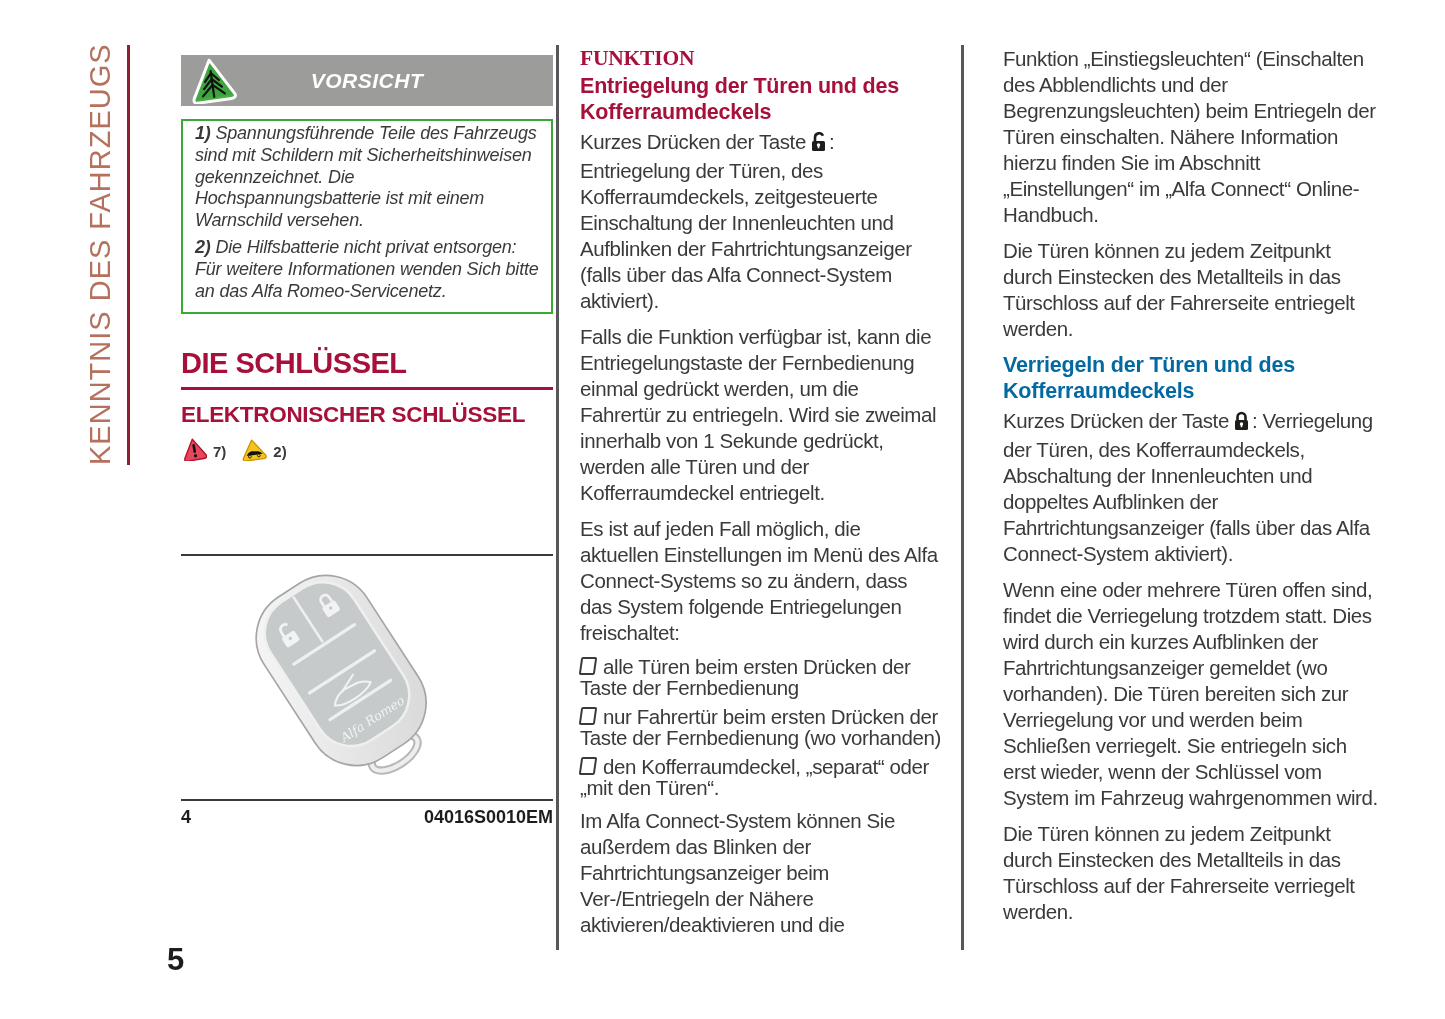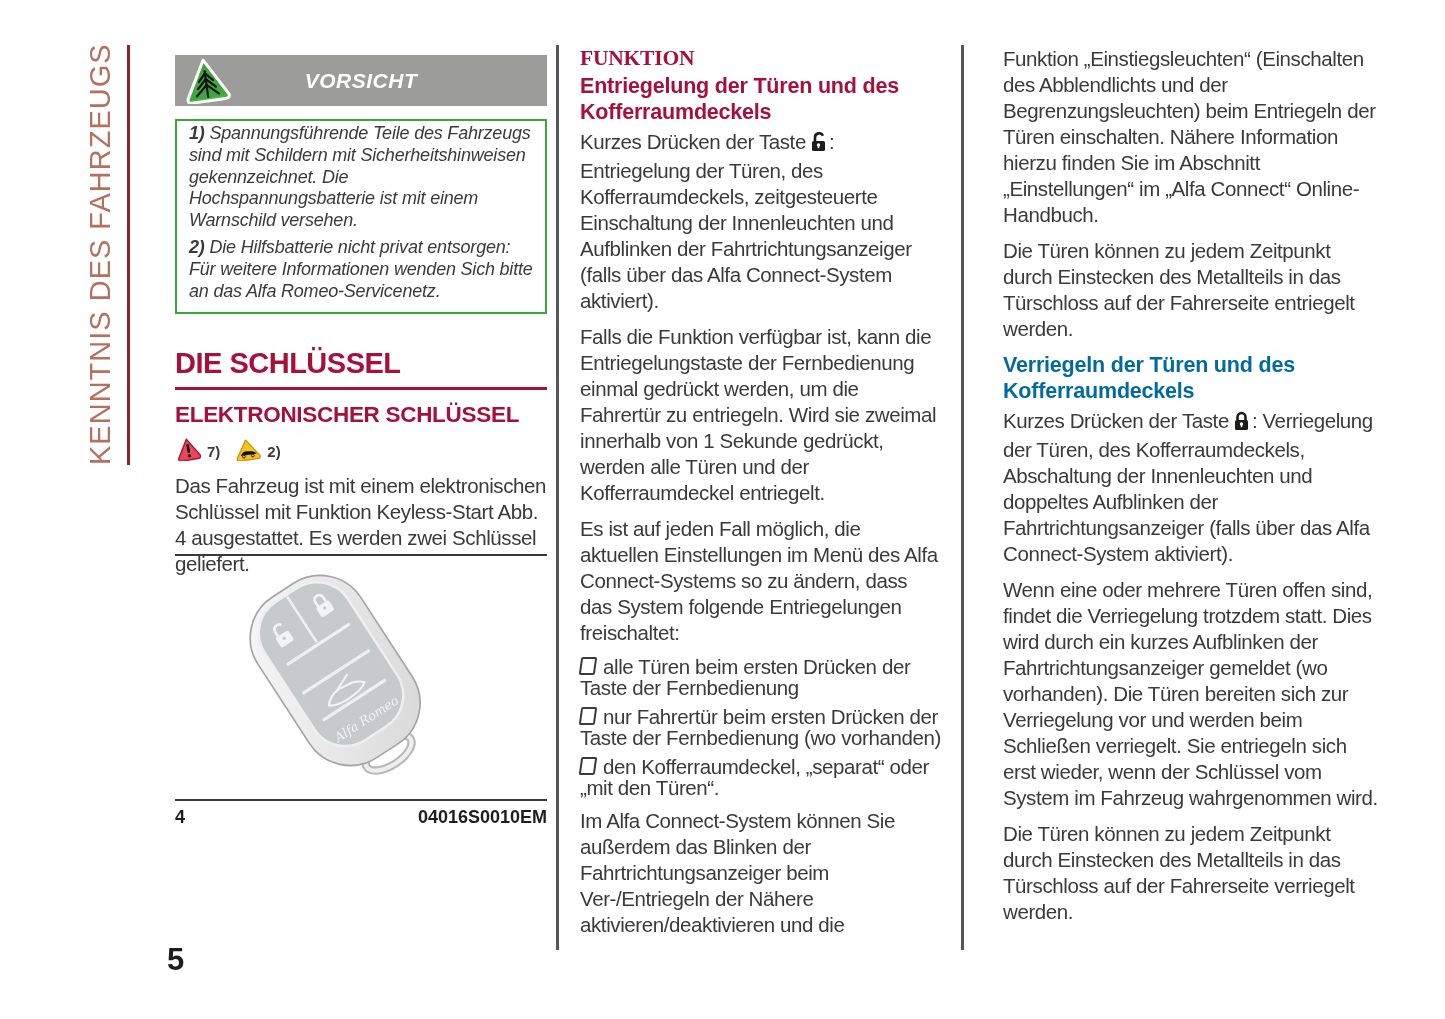--- a/index.html
+++ b/index.html
@@ -11,21 +11,21 @@
   .sidebar-text{
     position:absolute;left:84px;top:50px;height:415px;
     writing-mode:vertical-rl;transform:rotate(180deg);
     font-size:29px;color:#b5715e;letter-spacing:1px;white-space:nowrap;
   }
   .sidebar-rule{
     position:absolute;left:127px;top:45px;width:3px;height:420px;background:#8c2333;
   }
   
   .col{position:absolute;top:46px;}
-  .col-left{left:175px;width:372px;}
+  .col-left{left:181px;width:372px;}
   .col-mid{left:580px;width:362px;}
   .col-right{left:988px;width:376px;margin-left:15px;}
   .divider{position:absolute;top:45px;width:2.5px;height:905px;background:#57575a;}
   .d1{left:556px;}
   .d2{left:961px;}
   
   .caution-bar{
     position:relative;height:51px;background:#9c9c9b;margin-top:9px;
     display:flex;align-items:center;justify-content:center;
   }
@@ -133,21 +133,20 @@
             <path d="M13 2 L25 19 Q26 22 22 22 L5 22 Q1 22 2.5 18.5 Z" fill="#f3c421" stroke="#c79400" stroke-width="1.3" stroke-linejoin="round"></path>
             <path d="M6 17 q2 -4 6 -4 l6 1 q3 1 4 3 z" fill="#111"></path>
             <circle cx="9" cy="18.2" r="1.4" fill="#f3c421" stroke="#111" stroke-width="0.8"></circle>
             <circle cx="18" cy="18.2" r="1.4" fill="#f3c421" stroke="#111" stroke-width="0.8"></circle>
           </g>
         </svg>
       </span>
       <b>2)</b>
     </div>
 
-    <p class="body-p intro">Das Fahrzeug ist mit einem elektronischen Schlüssel mit Funktion Keyless-Start Abb. 4 ausgestattet. Es werden zwei Schlüssel geliefert.</p>
 
     <div class="figure">
       <div class="fig-rule"></div>
       <div class="fig-stage">
         <div class="fob">
           <svg width="150" height="258" viewBox="0 0 150 258">
             <defs>
               <linearGradient id="shell" x1="0" y1="0" x2="1" y2="1">
                 <stop offset="0" stop-color="#f8f8f8"></stop>
                 <stop offset="1" stop-color="#d7d7d7"></stop>

